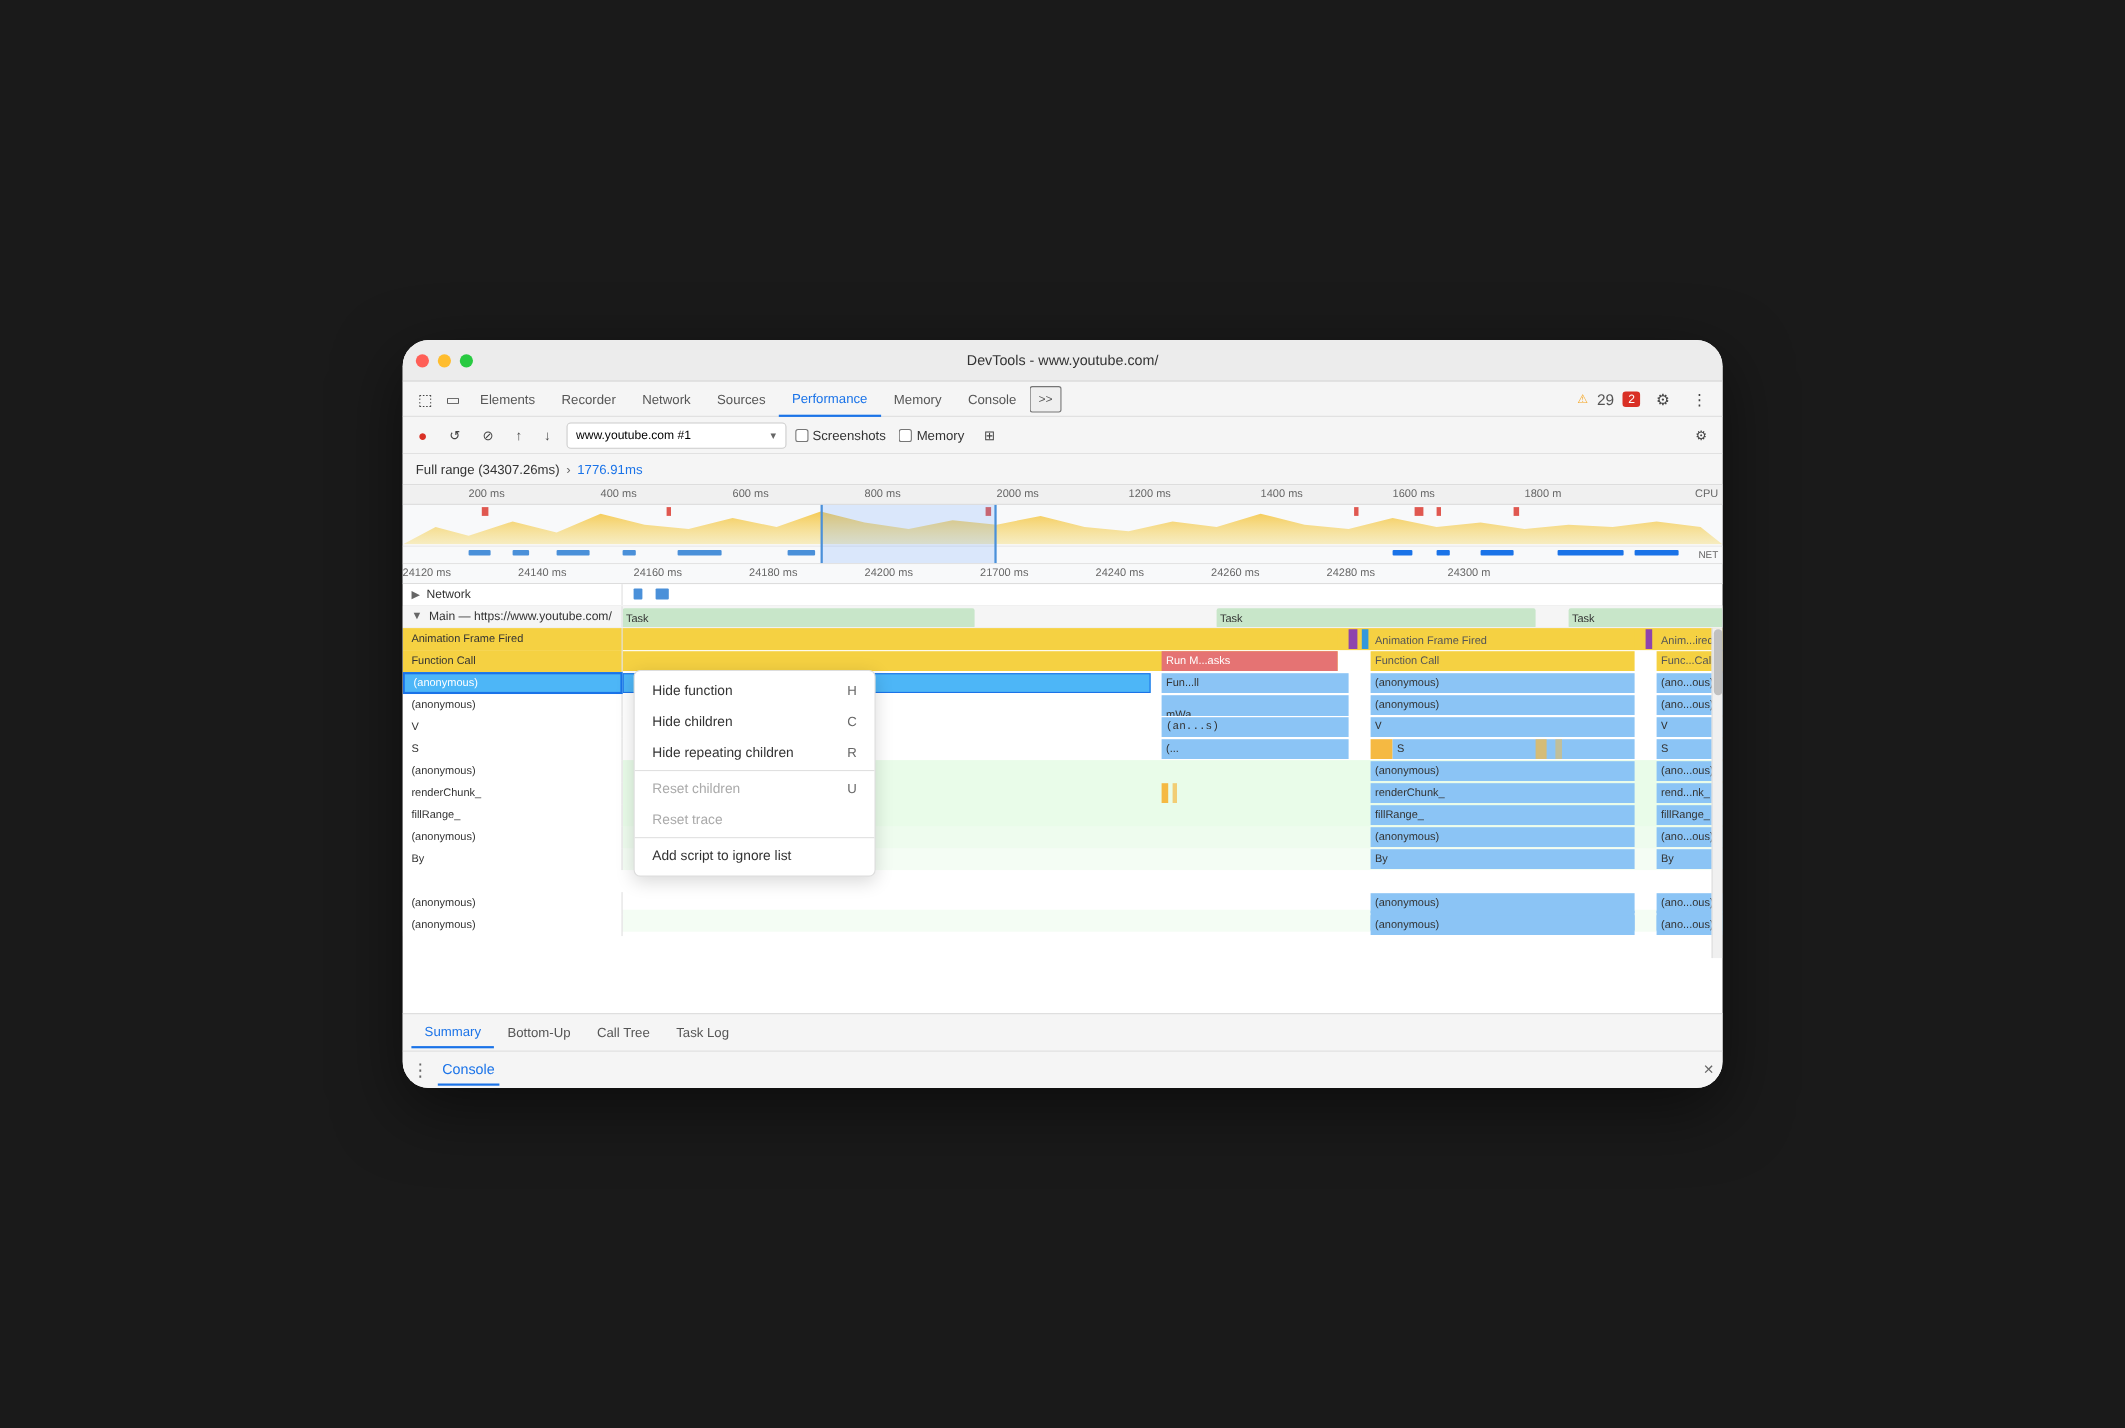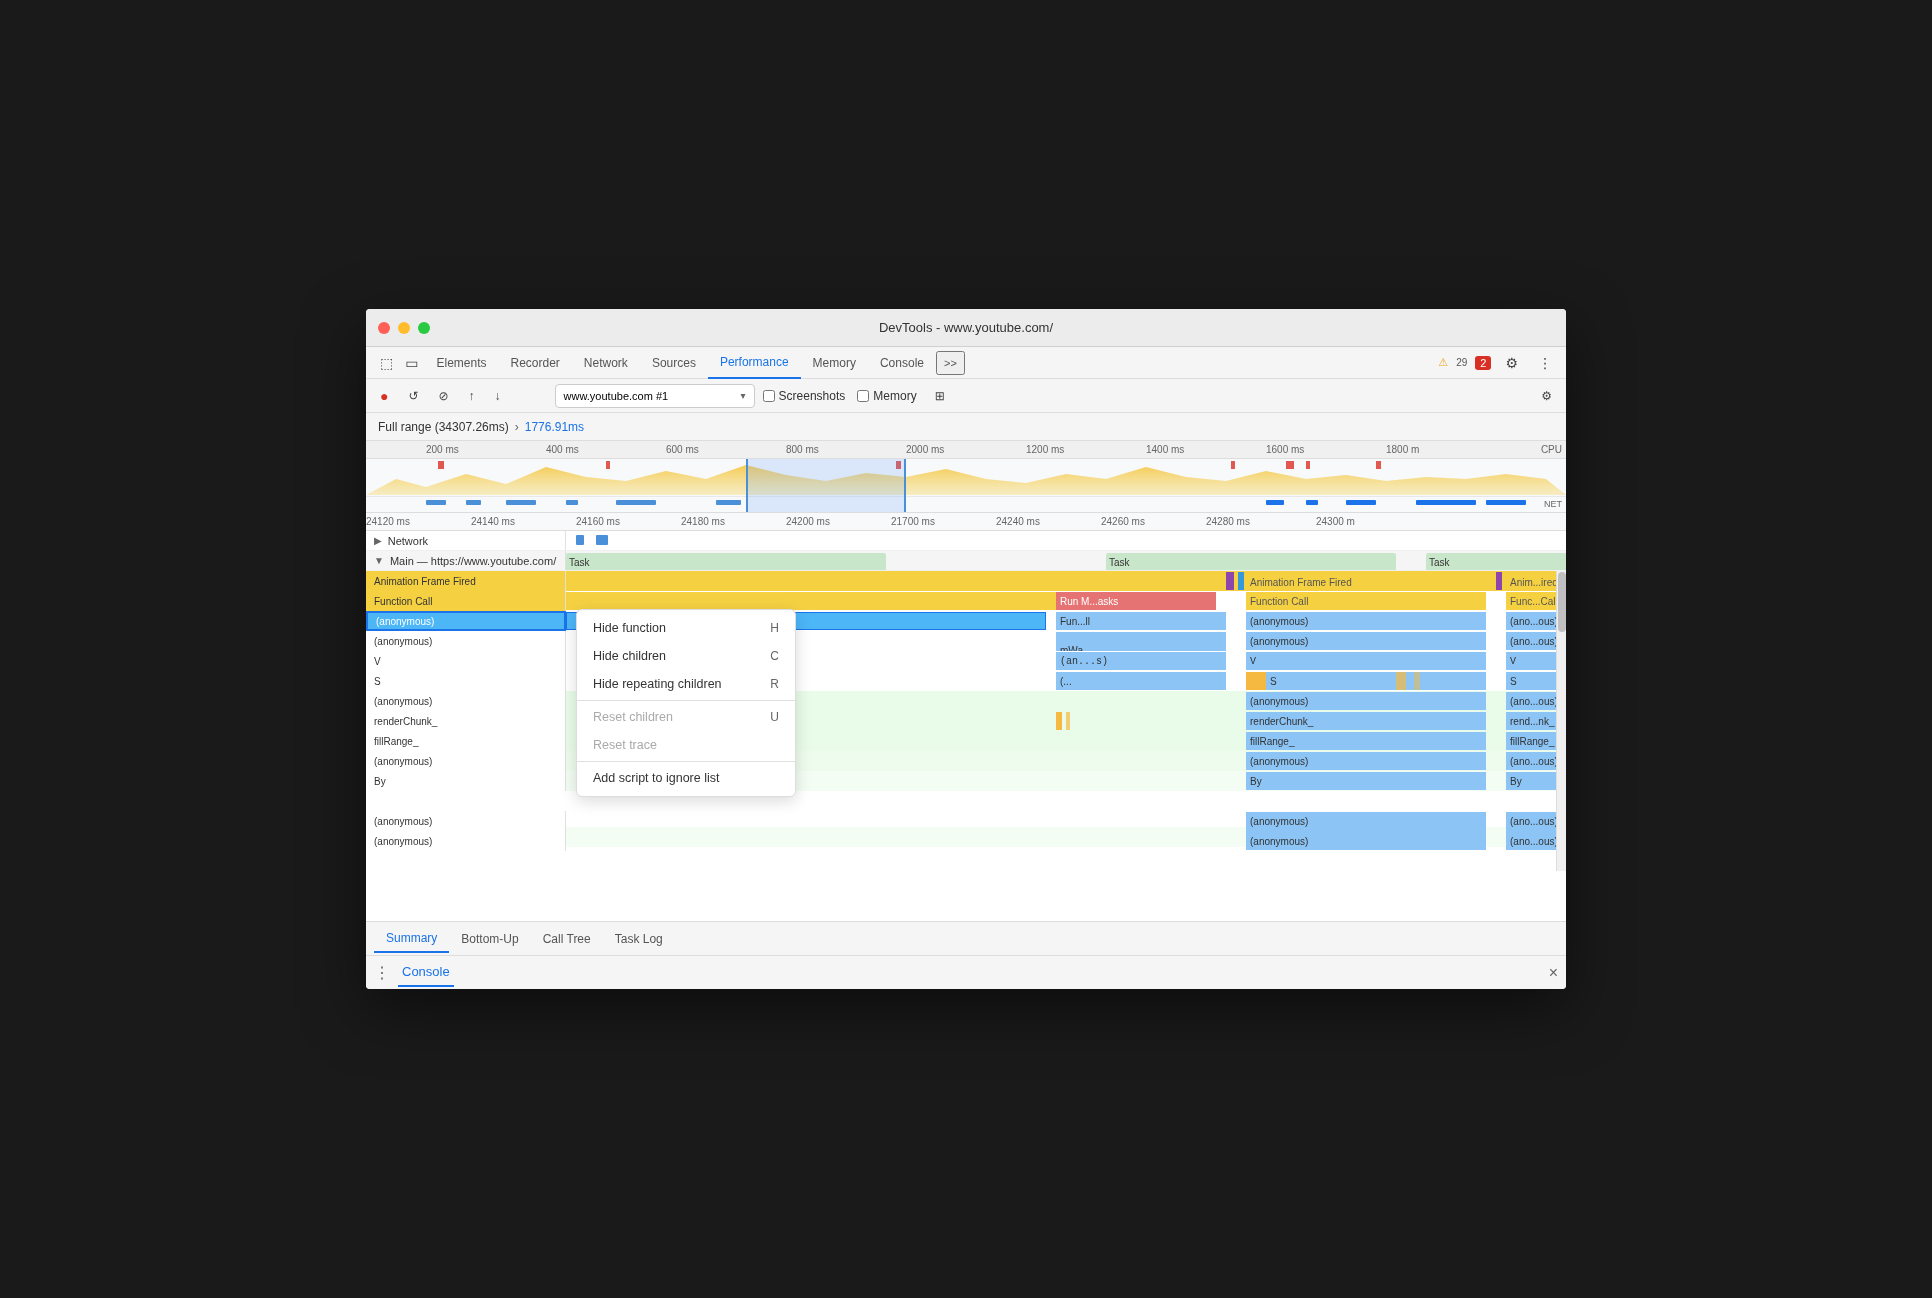--- a/index.html
+++ b/index.html
@@ -7,21 +7,21 @@
       background: #1a1a1a;
       display: flex;
       justify-content: center;
       align-items: center;
       min-height: 100vh;
       font-family: -apple-system, BlinkMacSystemFont, 'Segoe UI', sans-serif;
     }
     .window {
       width: 1200px;
       background: #ffffff;
-      border-radius: 4px;
+      border-radius: 24px;
       box-shadow: 0 20px 60px rgba(0,0,0,0.5);
       overflow: hidden;
     }
     .titlebar {
       background: #ececec;
       height: 38px;
       display: flex;
       align-items: center;
       padding: 0 12px;
       border-bottom: 1px solid #d0d0d0;
@@ -92,21 +92,20 @@
     .address-input {
       background: white;
       border: 1px solid #ccc;
       border-radius: 4px;
       padding: 2px 8px;
       font-size: 12px;
       width: 200px;
       height: 24px;
       display: flex;
       align-items: center;
-      margin-left: 40px;
     }
     .checkbox-group {
       display: flex;
       align-items: center;
       gap: 12px;
       font-size: 12px;
       color: #333;
     }
     .checkbox-item {
       display: flex;
@@ -306,21 +305,21 @@
     <button class="tab">Recorder</button>
     <button class="tab">Network</button>
     <button class="tab">Sources</button>
     <button class="tab active">Performance</button>
     <button class="tab">Memory</button>
     <button class="tab">Console</button>
     <button class="more-tabs">&gt;&gt;</button>
 
     <div class="settings-icon-area">
       <span style="color:#f5a623; font-size:11px;">⚠</span>
-      <span style="font-size:10px; color:#555;">29</span>
+      <span style="font-size:14px; color:#555;">29</span>
       <span style="background:#d93025; color:white; font-size:11px; padding:1px 5px; border-radius:3px;">
         <span>2</span>
       </span>
       <button class="toolbar-btn" style="font-size:14px;">⚙</button>
       <button class="toolbar-btn" style="font-size:14px;">⋮</button>
     </div>
   </div>
 
   <div class="address-bar">
     <button class="toolbar-btn" style="color:#d93025; font-size:14px;">●</button>

